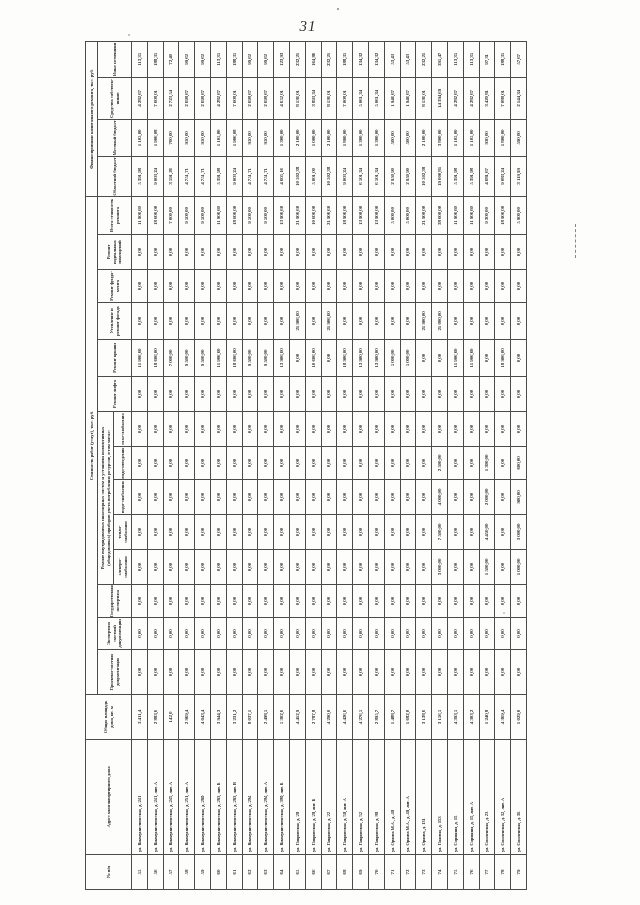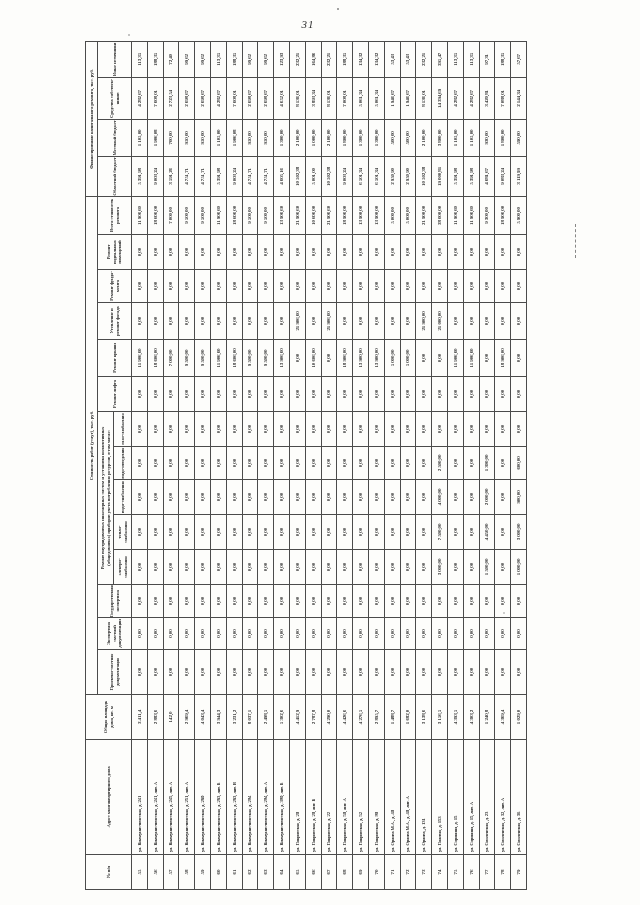--- a/index.html
+++ b/index.html
@@ -4,21 +4,21 @@
 <style>
   html,body{margin:0;padding:0;}
   body{
     width:640px;height:905px;position:relative;overflow:hidden;
     background:#fdfdfb;
     font-family:"Liberation Serif", serif;
     color:#1f1f1f;
   }
   .page-number{
     position:absolute;left:288px;top:18px;width:40px;text-align:center;
-    font-size:11px;color:#2e2e2e;letter-spacing:1px;font-style:italic;
+    font-size:15px;color:#2e2e2e;letter-spacing:1px;font-style:italic;
   }
   
   .rot-slot{position:absolute;left:85px;top:40px;width:415px;height:850px;}
   .rot-inner{
     width:850px;height:415px;
     transform:rotate(-90deg) translateX(-850px);
     transform-origin:0 0;
   }
   table.repair{
     border-collapse:collapse;table-layout:fixed;width:849px;height:415px;

